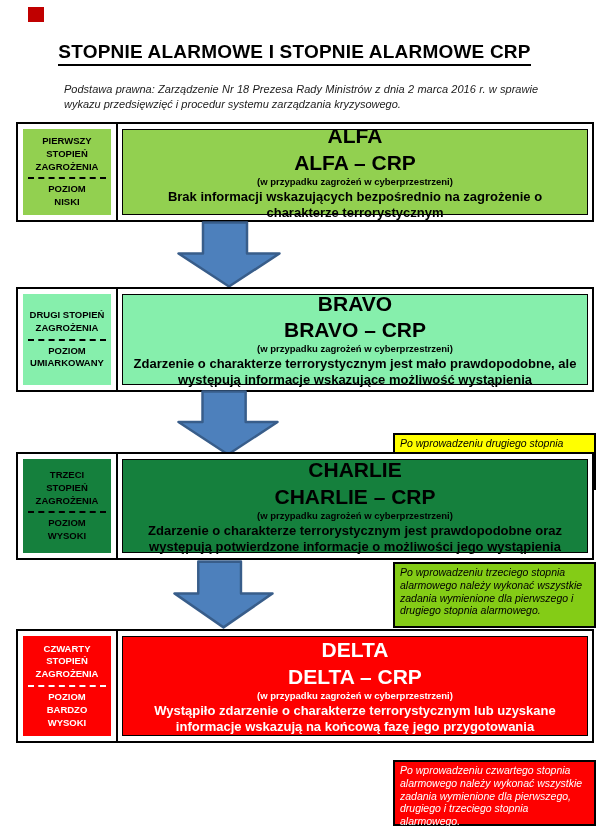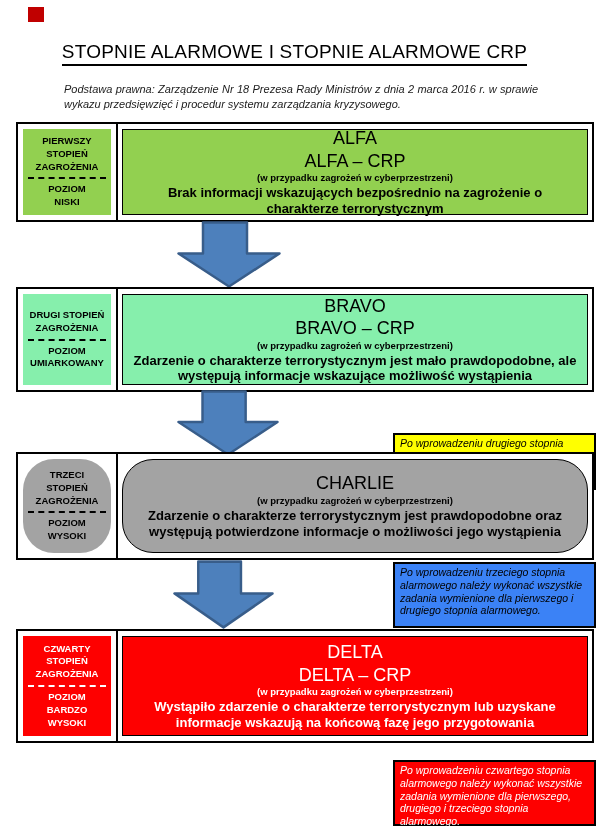--- a/index.html
+++ b/index.html
@@ -2,57 +2,57 @@
 <html><head>
 <meta charset="utf-8">
 <style>
   html,body { margin:0; padding:0; background:#ffffff; }
   body { font-family: "Liberation Sans", sans-serif; color:#000; }
   .page { position:relative; width:600px; height:835px; background:#fff; overflow:hidden; }
 
   .corner-marker { position:absolute; left:28px; top:7px; width:16px; height:15px; background:#c00000; }
 
   .title { position:absolute; top:41px; left:0; right:11px; text-align:center;
-           font-size:19px; font-weight:normal; letter-spacing:0.2px; }
+           font-size:19px; font-weight:bold; letter-spacing:0.2px; }
   .title span { border-bottom:2.5px solid #000; padding-bottom:2px; }
 
   .subtitle { position:absolute; top:82px; left:64px; right:62px;
               font-size:11px; font-style:italic; text-align:justify; line-height:1.38; color:#1b1b1b; }
 
   .row { position:absolute; left:16px; width:578px; border:2px solid #000;
          box-sizing:border-box; display:flex; background:#fff; }
   .row-left { width:100px; border-right:2px solid #000; box-sizing:border-box;
               padding:5px; display:flex; }
   .level-box { flex:1; display:flex; flex-direction:column; align-items:center; justify-content:center;
                text-align:center; font-weight:bold; font-size:9.5px; line-height:1.35;
                white-space:pre-line; }
   .dashes { width:88%; border-top:2px dashed #000; margin:4px 0; }
   .row-right { flex:1; padding:5px 4px; display:flex; }
   .alert-box { flex:1; border:1px solid #000; display:flex; flex-direction:column;
                align-items:center; justify-content:center; text-align:center;
                padding:2px 8px; box-sizing:border-box; }
-  .alert-name { font-size:18px; font-weight:normal; line-height:1.25; }
+  .alert-name { font-size:21px; font-weight:bold; line-height:1.25; }
   .alert-cyber { font-size:9.5px; font-weight:bold; line-height:1.25; }
   .alert-desc { font-size:13px; font-weight:bold; line-height:1.22; margin-top:1px; }
 
   .bg-green  { background:#92d050; }
   .bg-yellow { background:#86efac; }
-  .bg-orange { background:#a3a3a3;border-radius:31px; }
+  .bg-orange { background:#15803d; }
   .bg-red    { background:#fe0000; color:#ffffff; }
   .bg-red .dashes, .dashes.white { border-top-color:#ffffff; }
 
   #row-alfa    { top:122px; height:100px; }
   #row-bravo   { top:287px; height:105px; }
   #row-charlie { top:452px; height:108px; }
   #row-delta   { top:629px; height:114px; }
 
   .note { position:absolute; left:393px; width:203px; border:2px solid #000; box-sizing:border-box;
           font-size:10.5px; font-style:italic; padding:2px 5px; line-height:1.22; }
   #note-bravo   { top:395px; height:57px; background:#ffff00;margin-top:38px; }
-  #note-charlie { top:562px; height:66px; background:#3b82f6; }
+  #note-charlie { top:562px; height:66px; background:#84cc16; }
   #note-delta   { top:760px; height:66px; background:#fe0000; color:#ffffff; }
 
   .arrow { position:absolute; }
   #arrow-1 { left:177px; top:221px; width:104px; height:67px; }
   #arrow-2 { left:177px; top:390px; width:102px; height:66px; }
   #arrow-3 { left:173px; top:560px; width:101px; height:69px; }
   .arrow svg { display:block; width:100%; height:100%; }
 </style>
 </head>
 <body>
@@ -129,20 +129,21 @@
 STOPIEŃ
 ZAGROŻENIA</div>
         <div class="dashes"></div>
         <div>POZIOM
 WYSOKI</div>
       </div>
     </div>
     <div class="row-right">
       <div class="alert-box bg-orange">
         <div class="alert-name">CHARLIE</div>
+        <div class="alert-name">CHARLIE – CRP</div>
         <div class="alert-cyber">(w przypadku zagrożeń w cyberprzestrzeni)</div>
         <div class="alert-desc">Zdarzenie o charakterze terrorystycznym jest prawdopodobne oraz występują potwierdzone informacje o możliwości jego wystąpienia</div>
       </div>
     </div>
   </div>
 
   <div class="note" id="note-charlie">Po wprowadzeniu trzeciego stopnia alarmowego należy wykonać wszystkie zadania wymienione dla pierwszego i drugiego stopnia alarmowego.</div>
 
   <div class="arrow" id="arrow-3">
     <svg viewBox="0 0 104 66" preserveAspectRatio="none">

